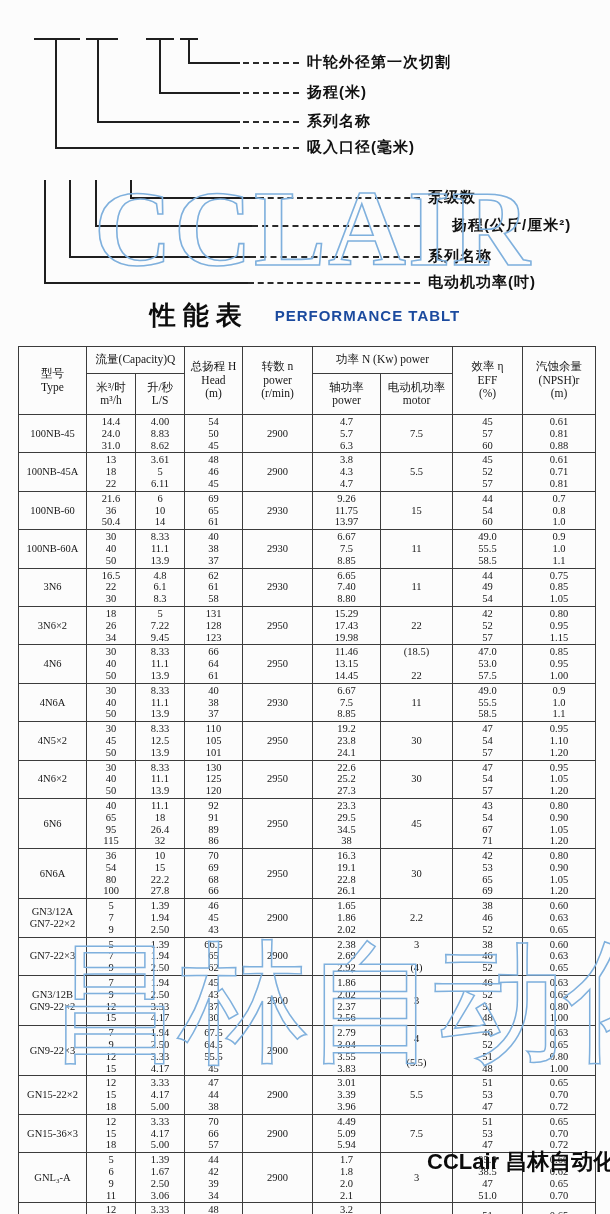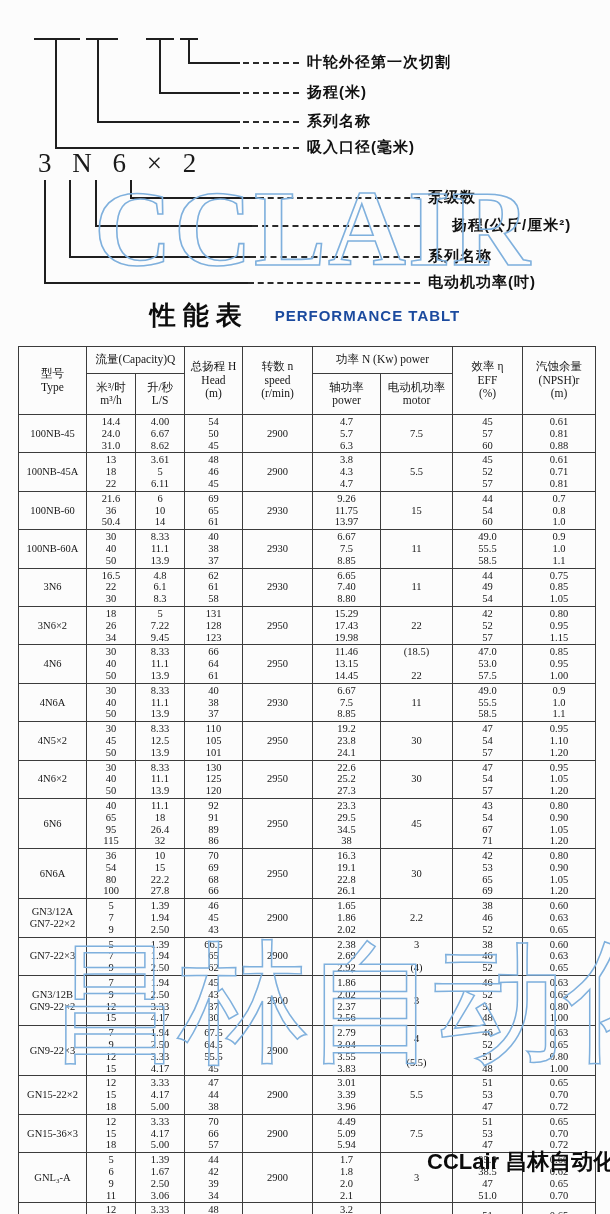--- a/index.html
+++ b/index.html
@@ -85,21 +85,20 @@
   <div class="dline" style="left:243px;top:121px;width:56px;"></div>
   <div class="dlabel" style="left:307px;top:112px;">系列名称</div>
 
   <div class="vline" style="left:55px;top:40px;height:107px;"></div>
   <div class="hline" style="left:55px;top:147px;width:185px;"></div>
   <div class="dline" style="left:243px;top:147px;width:56px;"></div>
   <div class="dlabel" style="left:307px;top:138px;text-align:center;">吸入口径(毫米)</div>
 </div>
 
 <div class="abs" style="left:0;top:148px;width:610px;height:147px;">
-  <div class="model-code abs" style="left:38px;top:0px;letter-spacing:7px;">3 N 6 × 2</div>
 
   <div class="vline" style="left:130px;top:32px;height:17px;"></div>
   <div class="hline" style="left:130px;top:49px;width:128px;"></div>
   <div class="dline" style="left:258px;top:49px;width:162px;"></div>
   <div class="dlabel" style="left:428px;top:40px;">泵级数</div>
 
   <div class="vline" style="left:95px;top:32px;height:45px;"></div>
   <div class="hline" style="left:95px;top:77px;width:157px;"></div>
   <div class="dline" style="left:252px;top:77px;width:168px;"></div>
   <div class="dlabel" style="left:452px;top:68px;">扬程(公斤/厘米²)</div>
@@ -137,21 +136,21 @@
   </colgroup>
   <thead>
     <tr>
       <th rowspan="2">型号
 Type</th>
       <th colspan="2" style="height:24px;margin-top:40px;">流量(Capacity)Q</th>
       <th rowspan="2">总扬程 H
 Head
 (m)</th>
       <th rowspan="2">转数 n
-speed
+power
 (r/min)</th>
       <th colspan="2">功率 N (Kw) power</th>
       <th rowspan="2">效率 η
 EFF
 (%)</th>
       <th rowspan="2">汽蚀余量
 (NPSH)r
 (m)</th>
     </tr>
     <tr>
@@ -165,21 +164,21 @@
 motor</th>
     </tr>
   </thead>
   <tbody>
       <tr>
         <td class="type-cell">100NB-45</td>
         <td>14.4
 24.0
 31.0</td>
         <td>4.00
-6.67
+8.83
 8.62</td>
         <td>54
 50
 45</td>
         <td>2900</td>
         <td>4.7
 5.7
 6.3</td>
         <td>7.5</td>
         <td>45

